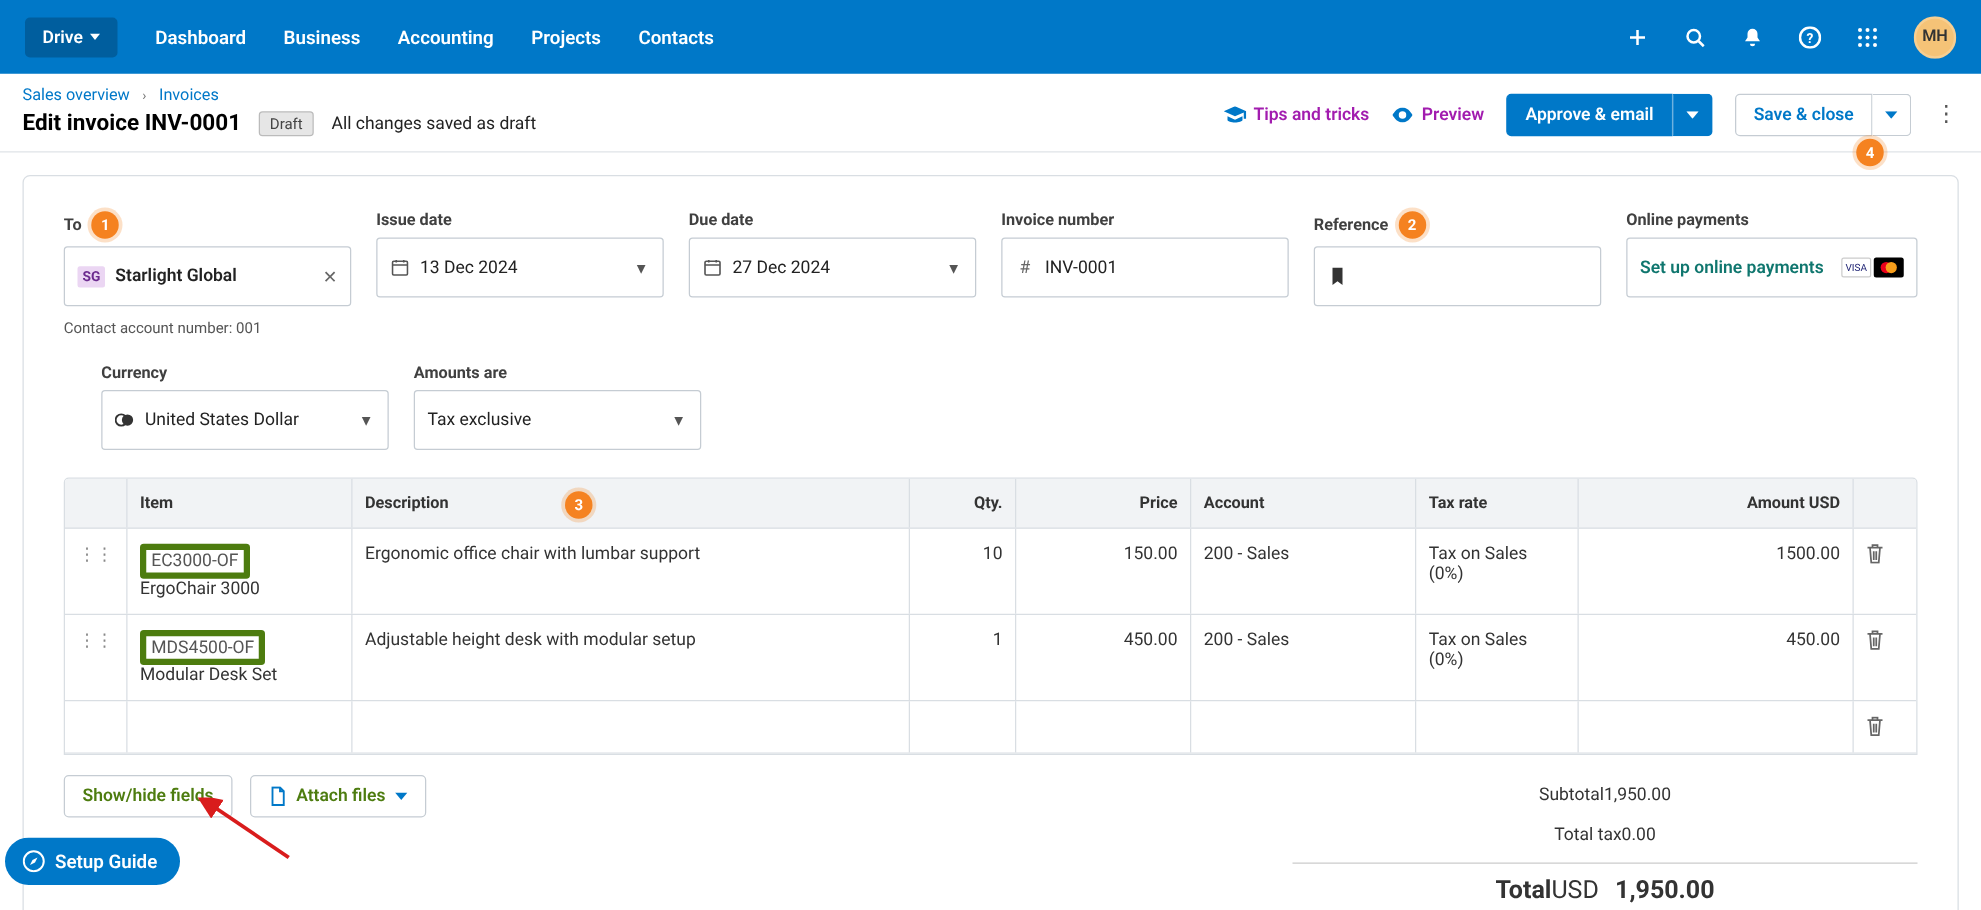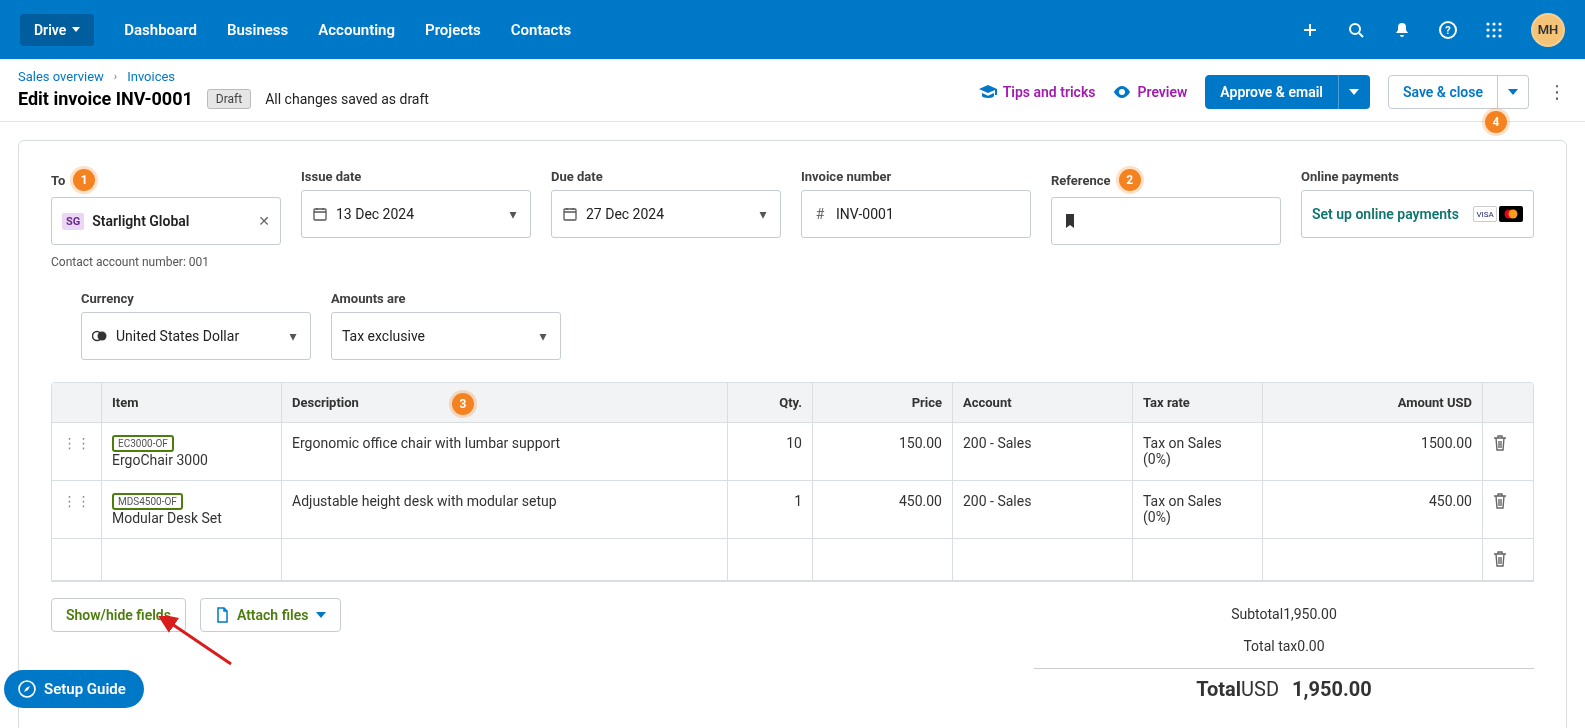--- a/index.html
+++ b/index.html
@@ -73,21 +73,21 @@
   .col-qty{width:85px; text-align:right;}
   .col-price{width:140px; text-align:right;}
   .col-acct{width:180px;}
   .col-tax{width:130px;}
   .col-amt{width:220px; text-align:right;}
   .col-del{width:50px; text-align:center; border-right:none !important;}
   .line-row { display:flex; border-bottom:1px solid #d9dee3; font-size:14px; align-items:stretch;}
   .line-row > div { display:flex; align-items:flex-start;}
   .col-qty, .col-price, .col-amt { justify-content:flex-end;}
   .drag { color:#888; width:100%; text-align:center;}
-  .sku { border:2px solid #4d7c0f; border-radius:3px; font-size:10px; padding:1px 4px; color:#555; margin-right:6px; white-space:nowrap;}
+  .sku { border:5px solid #4d7c0f; border-radius:3px; font-size:14px; padding:1px 4px; color:#555; margin-right:6px; white-space:nowrap;}
   .trash { color:#666;}
   .lines-head .col-handle, .lines-head .col-del { }
 
   .below-table { display:flex; justify-content:space-between; align-items:flex-start; padding:16px 0 22px 0;}
   .below-left { display:flex; gap:14px;}
   .btn-outline { border:1px solid #c5ccd3; border-radius:4px; background:#fff; color:#4d7c0f; font-weight:600; padding:8px 14px; display:flex; align-items:center; gap:8px; font-size:14px;}
   .totals { width:500px;}
   .tot-row { display:flex; justify-content:center; padding:8px 0; font-size:14px;}
   .tot-sep { border-top:1px solid #ccc; margin-top:6px;}
   .tot-row.total { font-size:20px; font-weight:700;}

